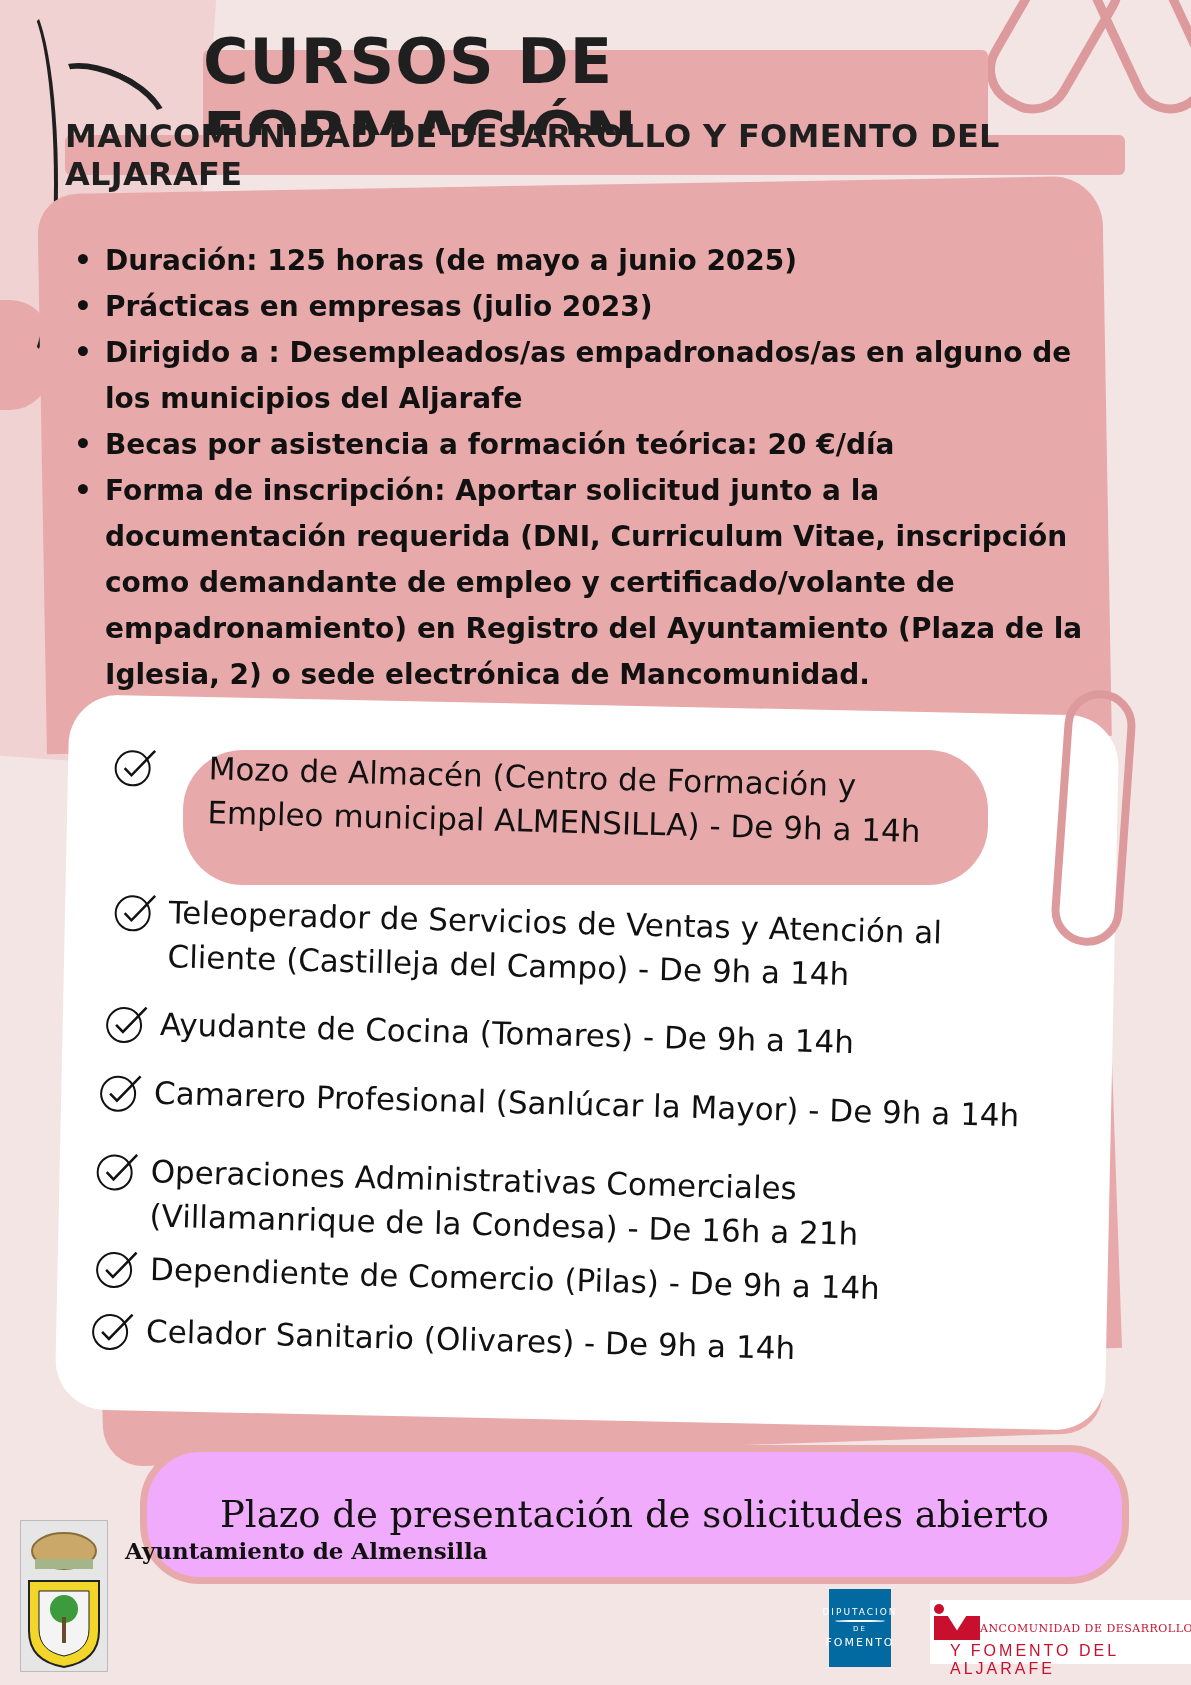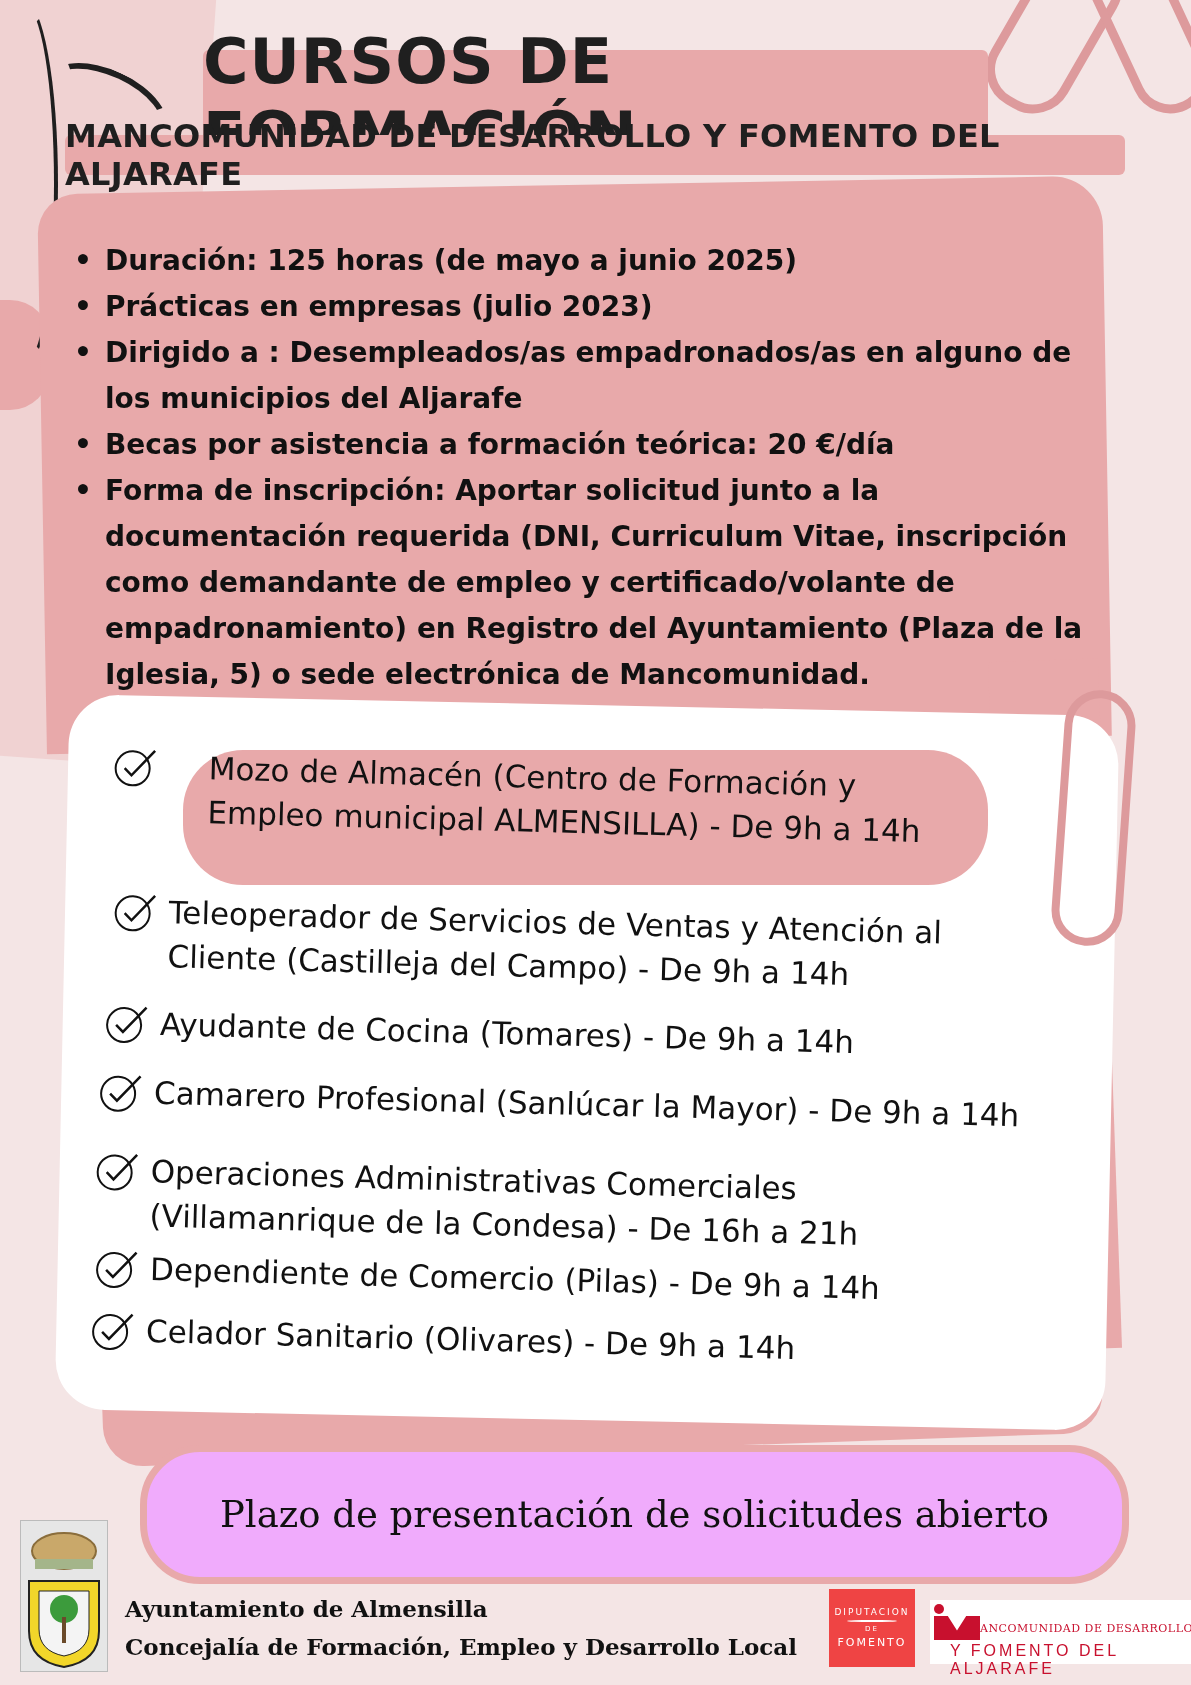--- a/index.html
+++ b/index.html
@@ -19,22 +19,22 @@
   .info-list { position:absolute; left:70px; top:238px; width:1050px; margin:0; padding:0; list-style:none; }
   .info-list li { position:relative; padding-left:35px; font-weight:bold; font-size:28px; line-height:46px; color:#111; }
   .info-list li::before { content:"•"; position:absolute; left:4px; top:0; font-size:28px; }
   .white-card { position:absolute; left:62px; top:705px; width:1050px; height:715px; background:#ffffff; border-radius:50px; transform:rotate(1.2deg); }
   .course { position:absolute; display:flex; align-items:flex-start; }
   .check { width:44px; height:44px; flex:0 0 44px; margin-right:12px; }
   .course-text { font-size:31px; line-height:44px; color:#111; }
   .course-highlight { position:absolute; left:183px; top:750px; width:805px; height:135px; background:#e8a9aa; border-radius:60px; }
   .deadline { position:absolute; left:140px; top:1445px; width:975px; height:125px; background:#f0abfc; border:7px solid #e8a9aa; border-radius:60px; display:flex; flex-direction:column; align-items:center; justify-content:center; font-family:"DejaVu Serif", serif; font-size:37px; line-height:52px; color:#111; }
   .footer-logo-shield { position:absolute; left:20px; top:1520px; width:86px; height:150px; background:#e6e6e6; border:1px solid #bbb; }
-  .footer-text { position:absolute; left:125px; top:1590px; font-family:"DejaVu Serif", serif; font-weight:bold; font-size:23px; line-height:38px; color:#111; }
-  .diputacion { position:absolute; left:829px; top:1589px; width:86px; height:78px; background:#ef4444; color:#fff; display:flex; flex-direction:column; align-items:center; justify-content:center; font-size:9px; letter-spacing:2px; }
+  .footer-text { position:absolute; left:125px; top:1532px; font-family:"DejaVu Serif", serif; font-weight:bold; font-size:23px; line-height:38px; color:#111; }
+  .diputacion { position:absolute; left:829px; top:1589px; width:62px; height:78px; background:#0369a1; color:#fff; display:flex; flex-direction:column; align-items:center; justify-content:center; font-size:9px; letter-spacing:2px; }
   .mancomunidad { position:absolute; left:930px; top:1600px; width:288px; height:64px; background:#fff; }
 </style>
 </head>
 <body>
 
 <div class="shape bg-left-strip"></div>
 <div class="shape bg-left-blob"></div>
 <div class="scribble" style="left:40px;top:70px;width:120px;height:60px;transform:rotate(25deg);"></div>
 <div class="scribble" style="left:-10px;top:0px;width:60px;height:360px;border-color:transparent #1f1f1f transparent transparent;border-width:4px;"></div>
 
@@ -48,21 +48,21 @@
 <div class="title-box"></div>
 <div class="title">CURSOS DE FORMACIÓN</div>
 <div class="subtitle-box"></div>
 <div class="subtitle">MANCOMUNIDAD DE DESARROLLO Y FOMENTO DEL ALJARAFE</div>
 
 <ul class="info-list">
   <li>Duración: 125 horas (de mayo a junio 2025)</li>
   <li>Prácticas en empresas (julio 2023)</li>
   <li style="padding-right:40px;">Dirigido a : Desempleados/as empadronados/as en alguno de los municipios del Aljarafe</li>
   <li>Becas por asistencia a formación teórica: 20 €/día</li>
-  <li>Forma de inscripción: Aportar solicitud junto a la documentación requerida (DNI, Curriculum Vitae, inscripción como demandante de empleo y certificado/volante de empadronamiento) en Registro del Ayuntamiento (Plaza de la Iglesia, 5) o sede electrónica de Mancomunidad.</li>
+  <li>Forma de inscripción: Aportar solicitud junto a la documentación requerida (DNI, Curriculum Vitae, inscripción como demandante de empleo y certificado/volante de empadronamiento) en Registro del Ayuntamiento (Plaza de la Iglesia, 2) o sede electrónica de Mancomunidad.</li>
 </ul>
 
 <div class="white-card"></div>
 
 <div class="clip" style="left:1058px;top:690px;width:55px;height:240px;transform:rotate(4deg);border-width:8px;"></div>
 
 <div class="course-highlight"></div>
 
 <div>
   <div class="course" style="left:112px;top:755px;transform:rotate(1.5deg);">
@@ -125,21 +125,20 @@
     <ellipse cx="43" cy="30" rx="32" ry="18" fill="#c9a86a" stroke="#8a6d3b" stroke-width="2"></ellipse>
     <rect x="14" y="38" width="58" height="10" fill="#a4b58a"></rect>
     <path d="M8 60 H78 V110 Q78 140 43 146 Q8 140 8 110 Z" fill="#f2d62a" stroke="#222" stroke-width="2"></path>
     <path d="M18 70 H68 V108 Q68 130 43 135 Q18 130 18 108 Z" fill="#f4f4f4" stroke="#222" stroke-width="1"></path>
     <circle cx="43" cy="88" r="14" fill="#3c9b3c"></circle>
     <rect x="41" y="96" width="4" height="26" fill="#6a4a2a"></rect>
   </svg>
 </div>
 <div class="footer-text">
   <div>Ayuntamiento de Almensilla</div>
-  <div>Concejalía de Formación, Empleo y Desarrollo Local</div>
 </div>
 
 <div class="diputacion">
   <div>DIPUTACION</div>
   <div style="width:50px;height:2px;background:#fff;border-radius:50%;margin:3px 0;"></div>
   <div style="font-size:7px;">DE</div>
   <div style="font-size:11px;margin-top:3px;">FOMENTO</div>
 </div>
 
 <div class="mancomunidad">

